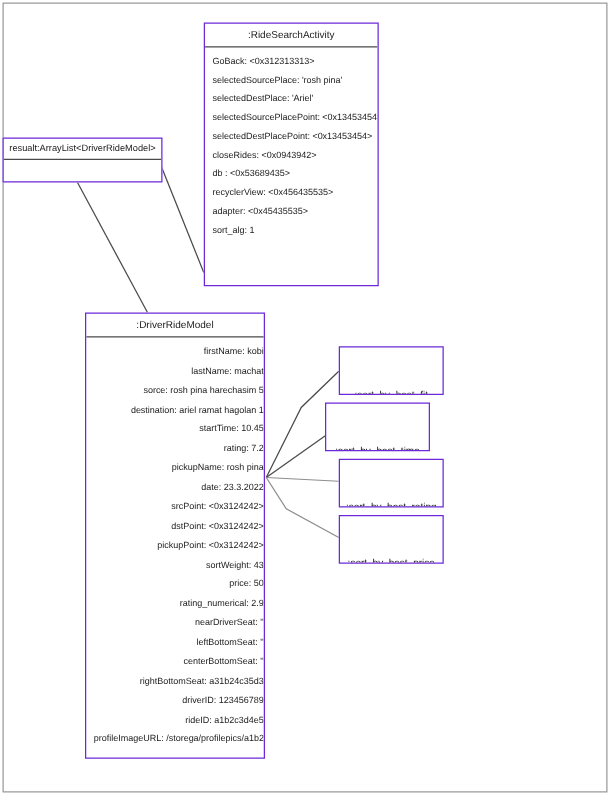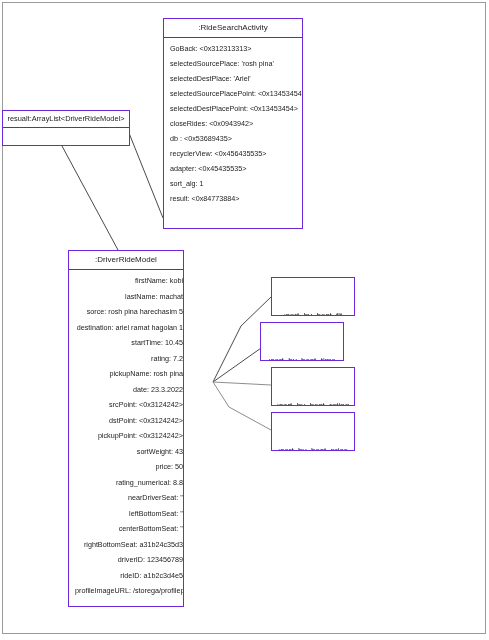--- a/index.html
+++ b/index.html
@@ -82,21 +82,21 @@
     width: 128px;
     height: 36px;
   }
   #box-resualt .uml-title {
     padding: 3px 2px;
     font-size: 7.4px;
   }
   #box-driverridemodel {
     left: 68px;
     top: 250px;
-    width: 116px;
+    width: 144px;
     height: 357px;
   }
   #box-driverridemodel .uml-attr {
     padding-top: 3.25px;
     padding-bottom: 3.25px;
     text-align: right;
   }
   .box-sort {
     width: 84px;
     height: 39px;
@@ -138,21 +138,20 @@
       <div class="uml-attr">GoBack: &lt;0x312313313&gt;</div>
       <div class="uml-attr">selectedSourcePlace: 'rosh pina'</div>
       <div class="uml-attr">selectedDestPlace: 'Ariel'</div>
       <div class="uml-attr">selectedSourcePlacePoint: &lt;0x13453454&gt;</div>
       <div class="uml-attr">selectedDestPlacePoint:  &lt;0x13453454&gt;</div>
       <div class="uml-attr">closeRides: &lt;0x0943942&gt;</div>
       <div class="uml-attr">db : &lt;0x53689435&gt;</div>
       <div class="uml-attr">recyclerView: &lt;0x456435535&gt;</div>
       <div class="uml-attr">adapter: &lt;0x45435535&gt;</div>
       <div class="uml-attr">sort_alg: 1</div>
-      <div class="uml-attr">result: &lt;0x84773884&gt;</div>
     </div>
   </div>
 
   <div class="uml-box" id="box-resualt">
     <div class="uml-title">resualt:ArrayList&lt;DriverRideModel&gt;</div>
     <div class="uml-empty-compartment"></div>
   </div>
 
   <div class="uml-box" id="box-driverridemodel">
     <div class="uml-title">:DriverRideModel</div>
@@ -163,21 +162,21 @@
       <div class="uml-attr">destination: ariel ramat hagolan 1</div>
       <div class="uml-attr">startTime: 10.45</div>
       <div class="uml-attr">rating: 7.2</div>
       <div class="uml-attr">pickupName: rosh pina</div>
       <div class="uml-attr">date: 23.3.2022</div>
       <div class="uml-attr">srcPoint: &lt;0x3124242&gt;</div>
       <div class="uml-attr">dstPoint: &lt;0x3124242&gt;</div>
       <div class="uml-attr">pickupPoint: &lt;0x3124242&gt;</div>
       <div class="uml-attr">sortWeight: 43</div>
       <div class="uml-attr">price: 50</div>
-      <div class="uml-attr">rating_numerical: 8.8</div>
+      <div class="uml-attr">rating_numerical: 2.9</div>
       <div class="uml-attr">nearDriverSeat: ''</div>
       <div class="uml-attr">leftBottomSeat: ''</div>
       <div class="uml-attr">centerBottomSeat: ''</div>
       <div class="uml-attr">rightBottomSeat: a31b24c35d3</div>
       <div class="uml-attr">driverID: 123456789</div>
       <div class="uml-attr">rideID: a1b2c3d4e5</div>
       <div class="uml-attr">profileImageURL: /storega/profilepics/a1b2c</div>
     </div>
   </div>
 

